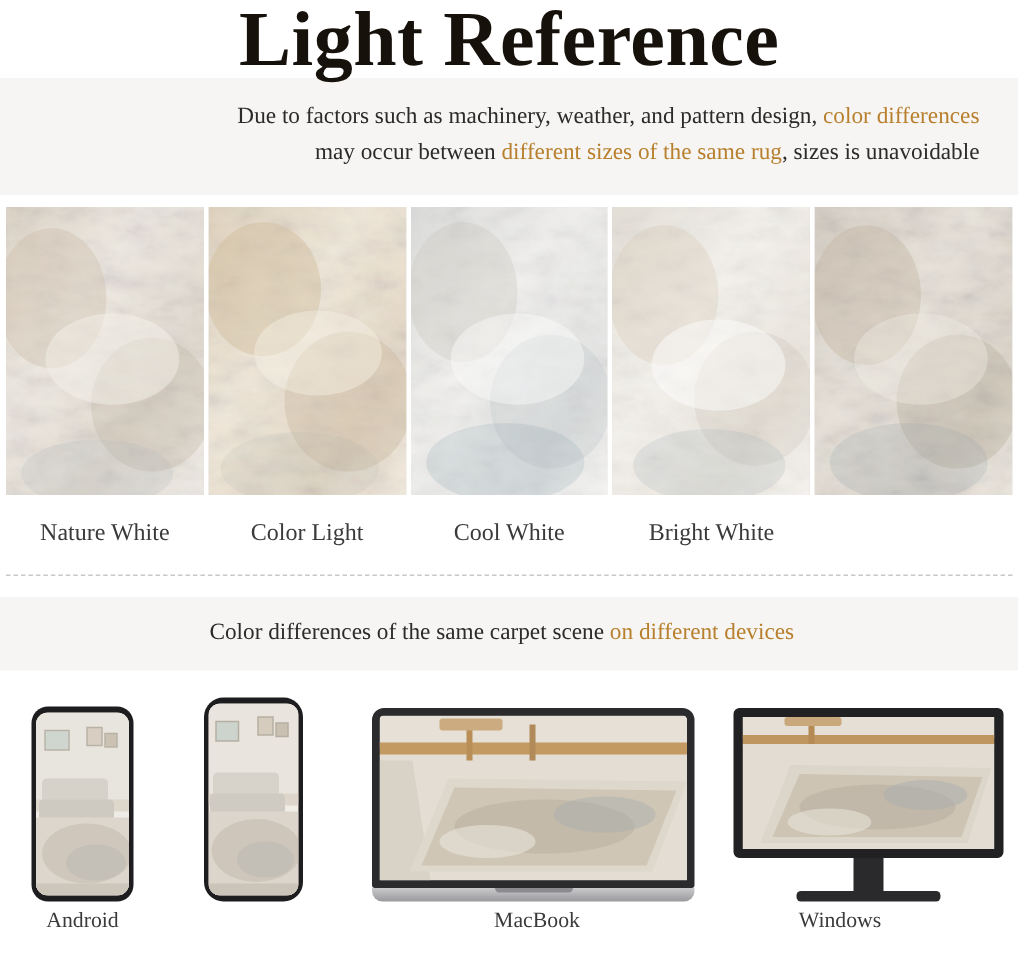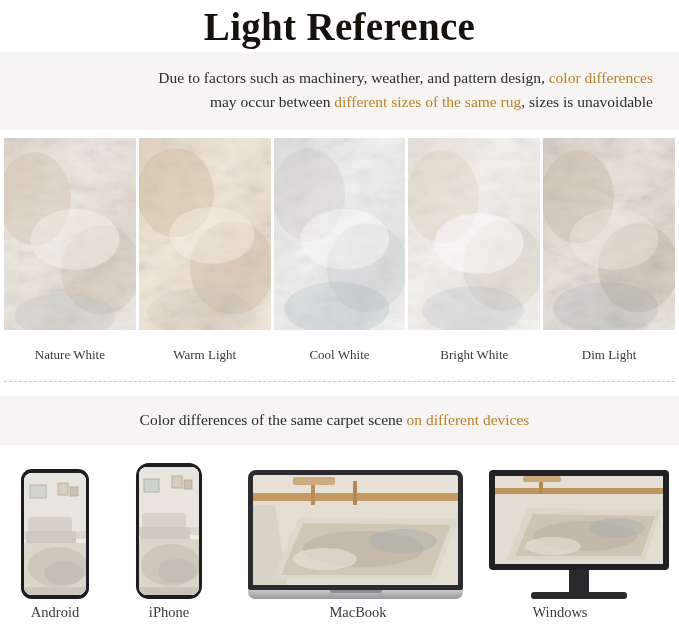--- a/index.html
+++ b/index.html
@@ -8,21 +8,21 @@
     height: 640px;
     background: #ffffff;
     font-family: "Liberation Sans", sans-serif;
     overflow: hidden;
   }
   .page { position: relative; width: 679px; height: 640px; background: #fff; }
 
   
   .title {
     font-family: "Liberation Serif", serif;
-    font-size: 39px;
+    font-size: 52px;
     font-weight: 700;
     text-align: center;
     color: #17110c;
     letter-spacing: 0.3px;
     padding-top: 2px;
     height: 52px;
     line-height: 50px;
   }
 
   
@@ -51,21 +51,21 @@
     overflow: hidden;
     background: #e9e3dc;
   }
   .swatch .tex {
     position: absolute;
     inset: 0;
   }
   .swatch-label {
     text-align: center;
     font-family: "Liberation Serif", serif;
-    font-size: 13px;
+    font-size: 16px;
     color: #3a3a3a;
     padding-top: 17px;
     padding-bottom: 8px;
   }
 
   
   .divider {
     border-top: 1px dashed #c8c8c8;
     margin: 10px 4px 0 4px;
     height: 0;
@@ -219,21 +219,21 @@
               </filter>
           </defs>
           <rect width="130" height="192" fill="url(#g2)"></rect>
           <rect width="130" height="192" filter="url(#f2)" opacity="0.5"></rect>
           <ellipse cx="36" cy="54" rx="38" ry="44" fill="#cdb896" opacity="0.4"></ellipse>
           <ellipse cx="92" cy="128" rx="42" ry="46" fill="#bda98c" opacity="0.28"></ellipse>
           <ellipse cx="72" cy="96" rx="42" ry="28" fill="#f8f2e8" opacity="0.42"></ellipse>
           <ellipse cx="60" cy="172" rx="52" ry="24" fill="#a7b0ad" opacity="0.14"></ellipse>
         </svg>
       </div>
-      <div class="swatch-label">Warm Light</div>
+      <div class="swatch-label">Color Light</div>
     </div>
 
     <div class="swatch-cell">
       <div class="swatch">
         <svg class="tex" viewBox="0 0 130 192" preserveAspectRatio="none">
           <defs>
             <linearGradient id="g4" x1="0" y1="0" x2="1" y2="1">
               <stop offset="0" stop-color="#dcdcdb"></stop>
                 <stop offset="0.4" stop-color="#f2f1ef"></stop>
               <stop offset="0.75" stop-color="#e6e7e6"></stop>
@@ -306,21 +306,20 @@
               </filter>
           </defs>
           <rect width="130" height="192" fill="url(#g5)"></rect>
           <rect width="130" height="192" filter="url(#f5)" opacity="0.55"></rect>
           <ellipse cx="34" cy="58" rx="36" ry="46" fill="#bfb09a" opacity="0.35"></ellipse>
           <ellipse cx="94" cy="128" rx="40" ry="44" fill="#aea493" opacity="0.3"></ellipse>
           <ellipse cx="70" cy="100" rx="44" ry="30" fill="#f3efe8" opacity="0.38"></ellipse>
           <ellipse cx="62" cy="168" rx="52" ry="26" fill="#8fa0a8" opacity="0.2"></ellipse>
         </svg>
       </div>
-      <div class="swatch-label">Dim Light</div>
     </div>
 
   </div>
 
   <div class="divider"></div>
 
   <div class="devband">
     <span>Color differences of the same carpet scene </span><span class="hl">on different devices</span>
   </div>
 
@@ -357,21 +356,20 @@
           <rect x="0" y="60" width="60" height="8" fill="#ded6cb"></rect>
           <rect x="3" y="46" width="44" height="20" rx="3" fill="#d7d3cb"></rect>
           <rect x="1" y="60" width="50" height="14" rx="3" fill="#d0cbc2"></rect>
           <rect x="0" y="72" width="60" height="56" fill="#dcd5cb"></rect>
           <ellipse cx="32" cy="98" rx="30" ry="21" fill="#c7bfb2" opacity="0.7"></ellipse>
           <ellipse cx="38" cy="104" rx="19" ry="12" fill="#b7b7b1" opacity="0.5"></ellipse>
           <rect x="0" y="120" width="60" height="8" fill="#cbc4b9"></rect>
         </svg>
       </div>
     </div>
-    <div class="dev-label" style="left:89px; width:160px;">iPhone</div>
 
     <div class="dev" style="left:248px; width:215px;">
       <div class="laptop-lid" style="height:120px;">
         <div class="laptop-scr">
           <svg class="scene" viewBox="0 0 205 110" preserveAspectRatio="none">
             <rect width="205" height="110" fill="#efe9e1"></rect>
             <rect x="0" y="0" width="205" height="22" fill="#e7e0d6"></rect>
             <rect x="0" y="18" width="205" height="10" fill="#c49a63"></rect>
             <rect x="0" y="26" width="205" height="84" fill="#e3ddd3"></rect>
             <polygon points="34,110 0,110 0,30 22,30" fill="#d9d2c7"></polygon>

